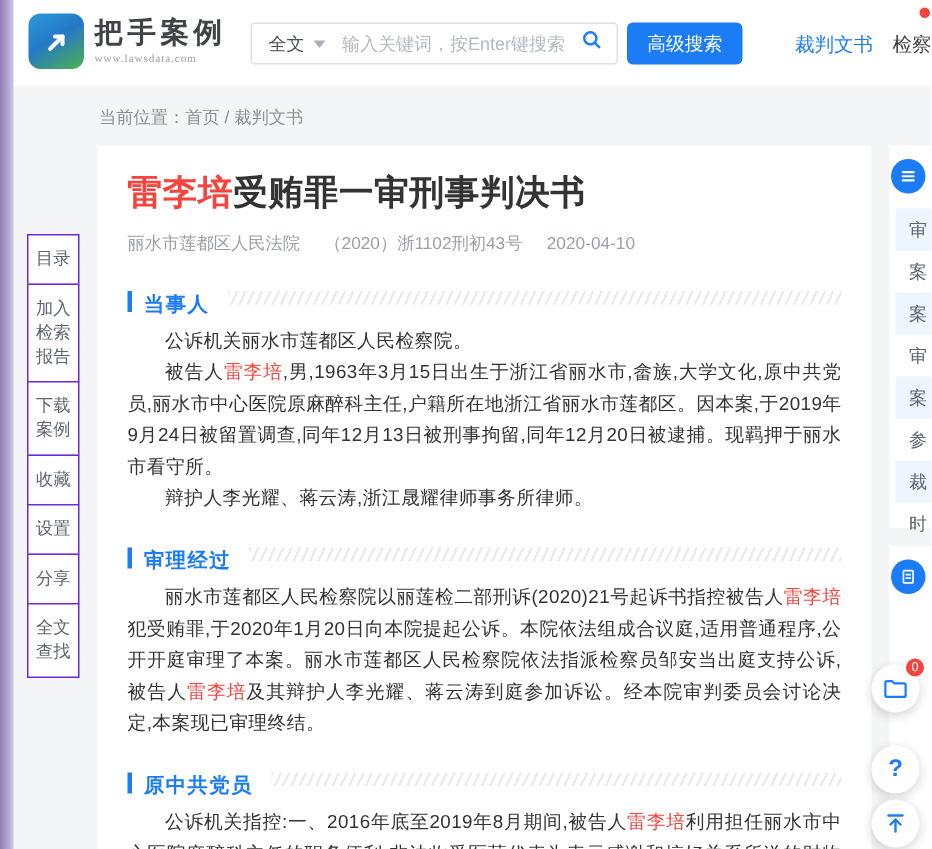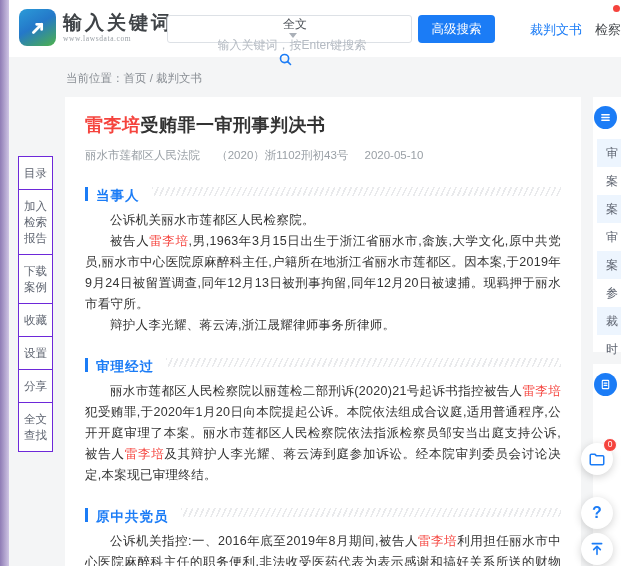--- a/index.html
+++ b/index.html
@@ -15,21 +15,21 @@
   .top-header { position:absolute; left:9px; top:0; width:612px; height:57px; background:#fff; }
   .logo { position:absolute; left:10px; top:9px; display:flex; align-items:center; }
   .logo-mark { width:37px; height:37px; border-radius:8px;
     background:linear-gradient(150deg,#2b9bd8 0%,#2478c9 45%,#4eb24a 100%);
     display:flex; align-items:center; justify-content:center; }
   .logo-text { margin-left:7px; }
   .logo-title { font-size:19px; font-weight:bold; color:#3f4347; letter-spacing:3px; line-height:22px; }
   .logo-sub { font-size:7.5px; color:#9aa0a6; letter-spacing:.6px;font-family:Liberation Serif, serif; }
 
   .search-box { position:absolute; left:158px; top:15px; width:245px; height:28px;
-    border:1px solid #dde1e6; border-radius:3px; background:#fff; display:flex; align-items:center;flex-direction:column; }
+    border:1px solid #dde1e6; border-radius:3px; background:#fff; display:flex; align-items:center; }
   .search-scope { margin-left:11px; font-size:12px; color:#4a4f55; }
   .caret-down { margin-left:6px; width:0; height:0; border-left:4px solid transparent;
     border-right:4px solid transparent; border-top:5px solid #aab0b8; }
   .search-input { flex:1; margin-left:11px; border:none; outline:none; font-size:12px; color:#333;
     font-family:"Liberation Sans",sans-serif; background:transparent; min-width:0; }
   .search-input::placeholder { color:#b4bac2; }
   .mag-icon { margin-right:9px; flex:none; }
 
   .adv-btn { position:absolute; left:409px; top:15px; width:77px; height:28px; background:#1b7cf6;
     border:none; border-radius:4px; color:#fff; font-size:12.5px; text-align:center; line-height:28px;
@@ -45,21 +45,21 @@
   .breadcrumb span { color:#8a8f95; }
 
   
   .left-toolbar { position:absolute; left:18px; top:157px; width:35px; z-index:5; }
   .tool-item { background:#fff; border:1px solid #6d28d9; margin-top:-1px; padding:8px 4px;
     font-size:11.5px; color:#5e6杆470; color:#5e6470; text-align:center; line-height:16px; cursor:pointer;
     word-break:break-all; }
 
   
   .doc-card { position:absolute; left:65px; top:97px; width:516px; height:469px; background:#fff; overflow:hidden; }
-  .doc-title { margin:16px 20px 0; font-size:18px; font-weight:bold; color:#333; letter-spacing:.5px; }
+  .doc-title { margin:16px 20px 0; font-size:23px; font-weight:bold; color:#333; letter-spacing:.5px; }
   .doc-meta { margin:11px 20px 0; font-size:11.5px; color:#9aa0a6; }
   .doc-meta span { margin-right:13px; }
   .section { margin:22px 20px 0; }
   .section:first-of-type { margin-top:24px; }
   .sec-head { display:flex; height:16px; }
   .sec-bar { width:3px; height:14px; background:#1b7cf6; flex:none; }
   .sec-title { margin-left:8px; font-size:13.5px; font-weight:bold; color:#1b7cf6; flex:none; letter-spacing:1px; }
   .sec-hatch { flex:1; height:9px; margin-left:12px;
     background:repeating-linear-gradient(115deg,#e9eaec 0 1.5px,transparent 1.5px 5px); }
   .sec-body { margin-top:7px; }
@@ -96,21 +96,21 @@
 
   <header class="top-header">
     <div class="logo">
       <div class="logo-mark">
         <svg width="22" height="22" viewBox="0 0 24 24" fill="none" stroke="#fff" stroke-width="3" stroke-linecap="round" stroke-linejoin="round">
           <path d="M7 17 L16 8"></path>
             <path d="M10.5 8 H16 V13.5"></path>
         </svg>
       </div>
       <div class="logo-text">
-        <div class="logo-title">输入关键词</div>
+        <div class="logo-title">把手案例</div>
         <div class="logo-sub">www.lawsdata.com</div>
       </div>
     </div>
 
     <div class="search-box">
       <span class="search-scope">全文</span>
       <span class="caret-down"></span>
       <input class="search-input" value="" placeholder="输入关键词，按Enter键搜索" style="">
       <span class="mag-icon">
         <svg width="15" height="15" viewBox="0 0 24 24" fill="none" stroke="#1b7cf6" stroke-width="2.6" stroke-linecap="round">
@@ -141,21 +141,21 @@
       <div class="tool-item">设置</div>
       <div class="tool-item">分享</div>
       <div class="tool-item">全文查找</div>
     </aside>
 
   <main class="doc-card">
     <h1 class="doc-title" id="doc-title"><span class="hl">雷李培</span><span>受贿罪一审刑事判决书</span></h1>
     <div class="doc-meta">
       <span>丽水市莲都区人民法院</span>
       <span>（2020）浙1102刑初43号</span>
-      <span>2020-05-10</span>
+      <span>2020-04-10</span>
     </div>
     <div id="sections">
         <section class="section">
           <div class="sec-head">
             <span class="sec-bar"></span>
             <span class="sec-title">当事人</span>
             <span class="sec-hatch"></span>
           </div>
           <div class="sec-body">
             <p class="para"><span>公诉机关丽水市莲都区人民检察院。</span></p>

